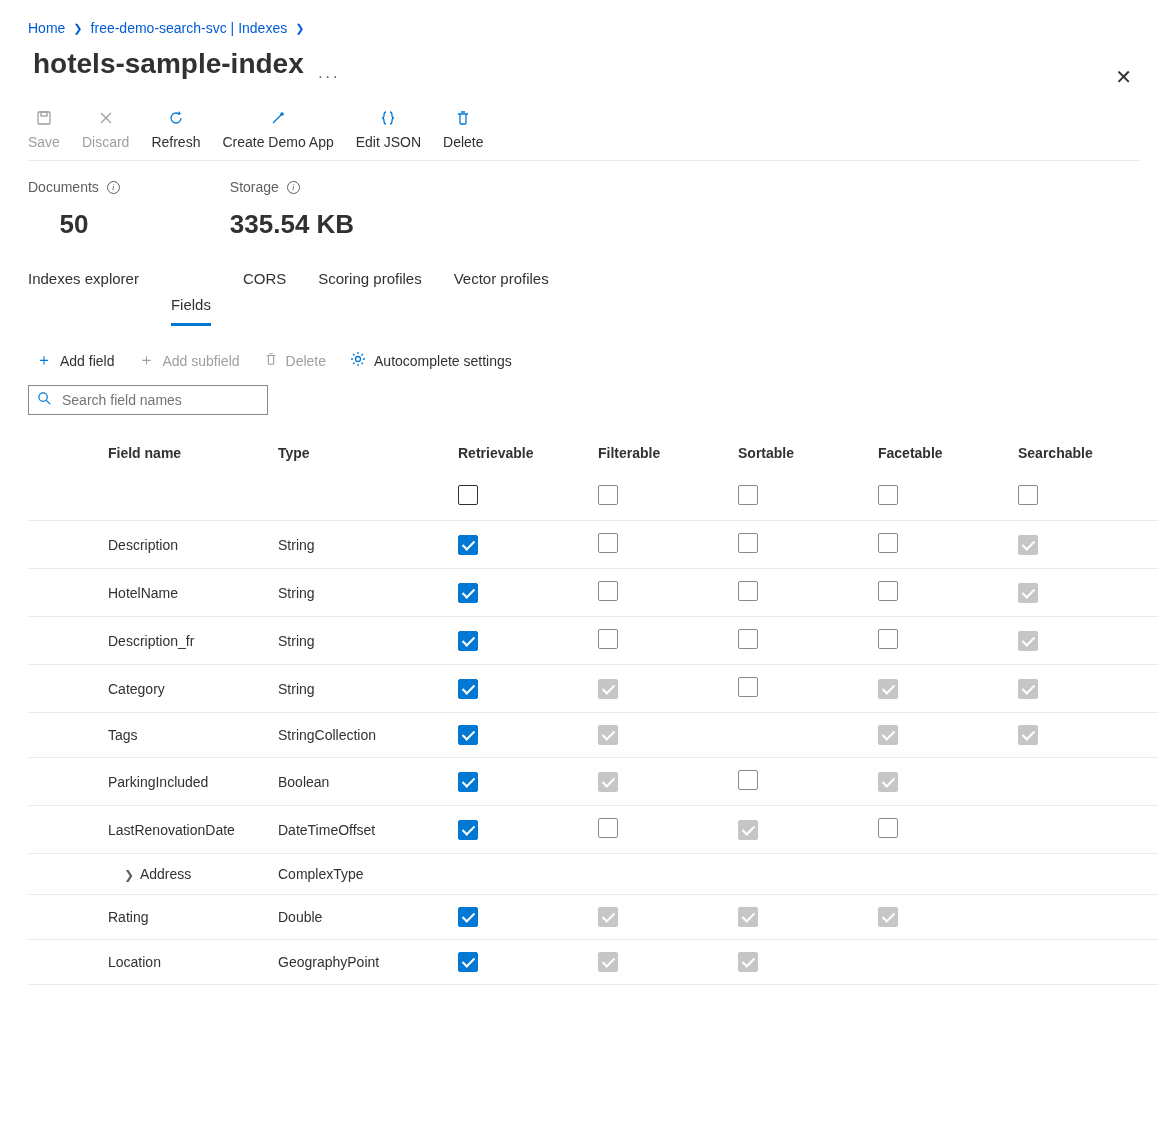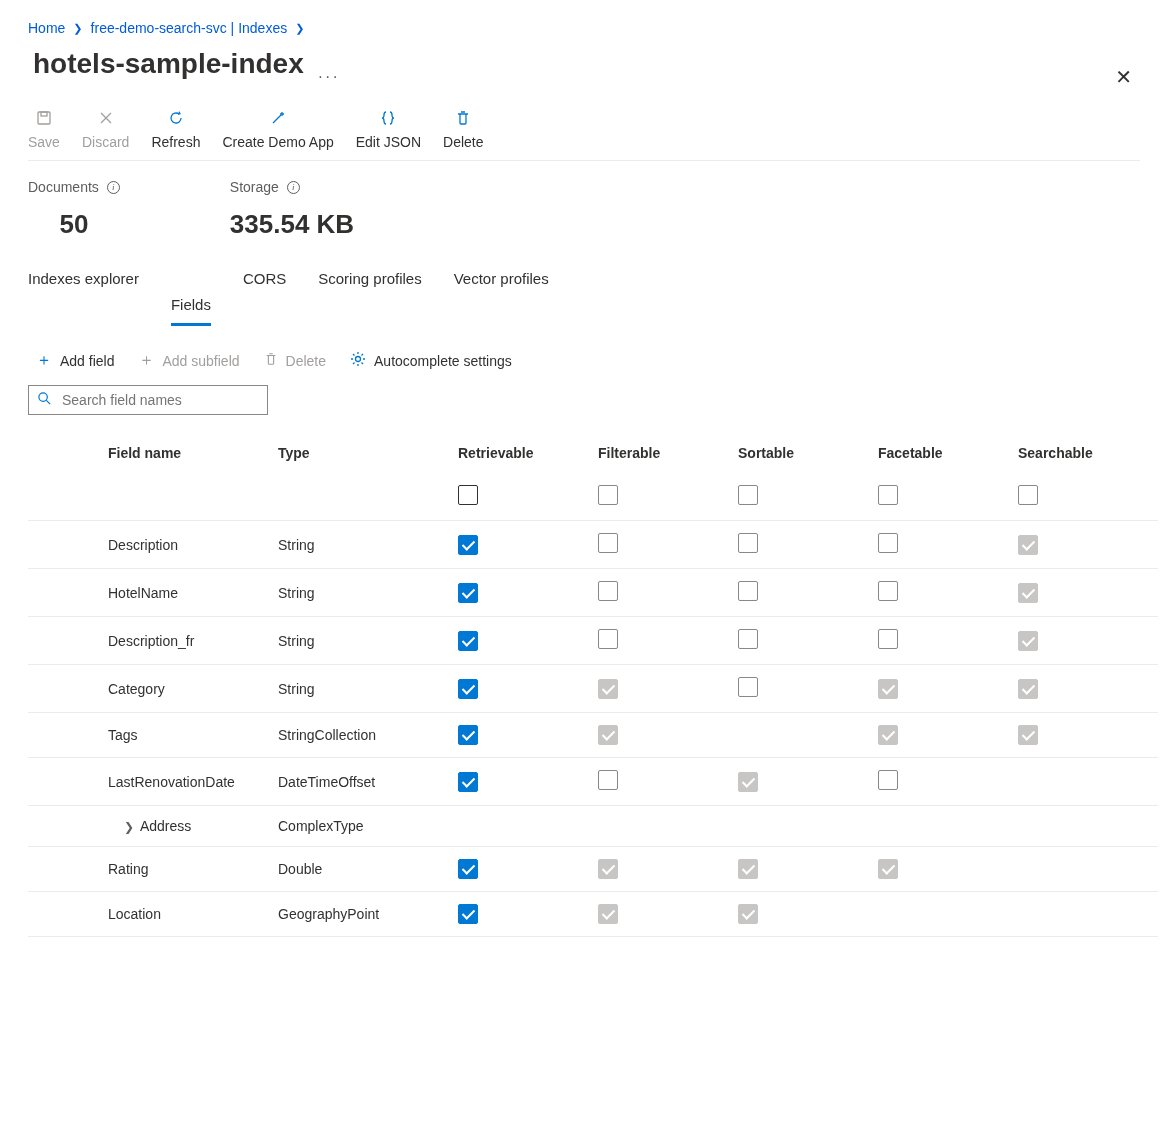--- a/index.html
+++ b/index.html
@@ -365,20 +365,30 @@
         <td>Tags</td>
         <td>StringCollection</td>
         <td><span class="cb checked"></span></td>
         <td><span class="cb disabled-checked"></span></td>
         <td></td>
         <td><span class="cb disabled-checked"></span></td>
         <td><span class="cb disabled-checked"></span></td>
       </tr>
       <tr>
         <td></td>
+        <td>ParkingIncluded</td>
+        <td>Boolean</td>
+        <td><span class="cb checked"></span></td>
+        <td><span class="cb disabled-checked"></span></td>
+        <td><span class="cb unchecked"></span></td>
+        <td><span class="cb disabled-checked"></span></td>
+        <td></td>
+      </tr>
+      <tr>
+        <td></td>
         <td>LastRenovationDate</td>
         <td>DateTimeOffset</td>
         <td><span class="cb checked"></span></td>
         <td><span class="cb unchecked"></span></td>
         <td><span class="cb disabled-checked"></span></td>
         <td><span class="cb unchecked"></span></td>
         <td></td>
       </tr>
       <tr>
         <td></td>

